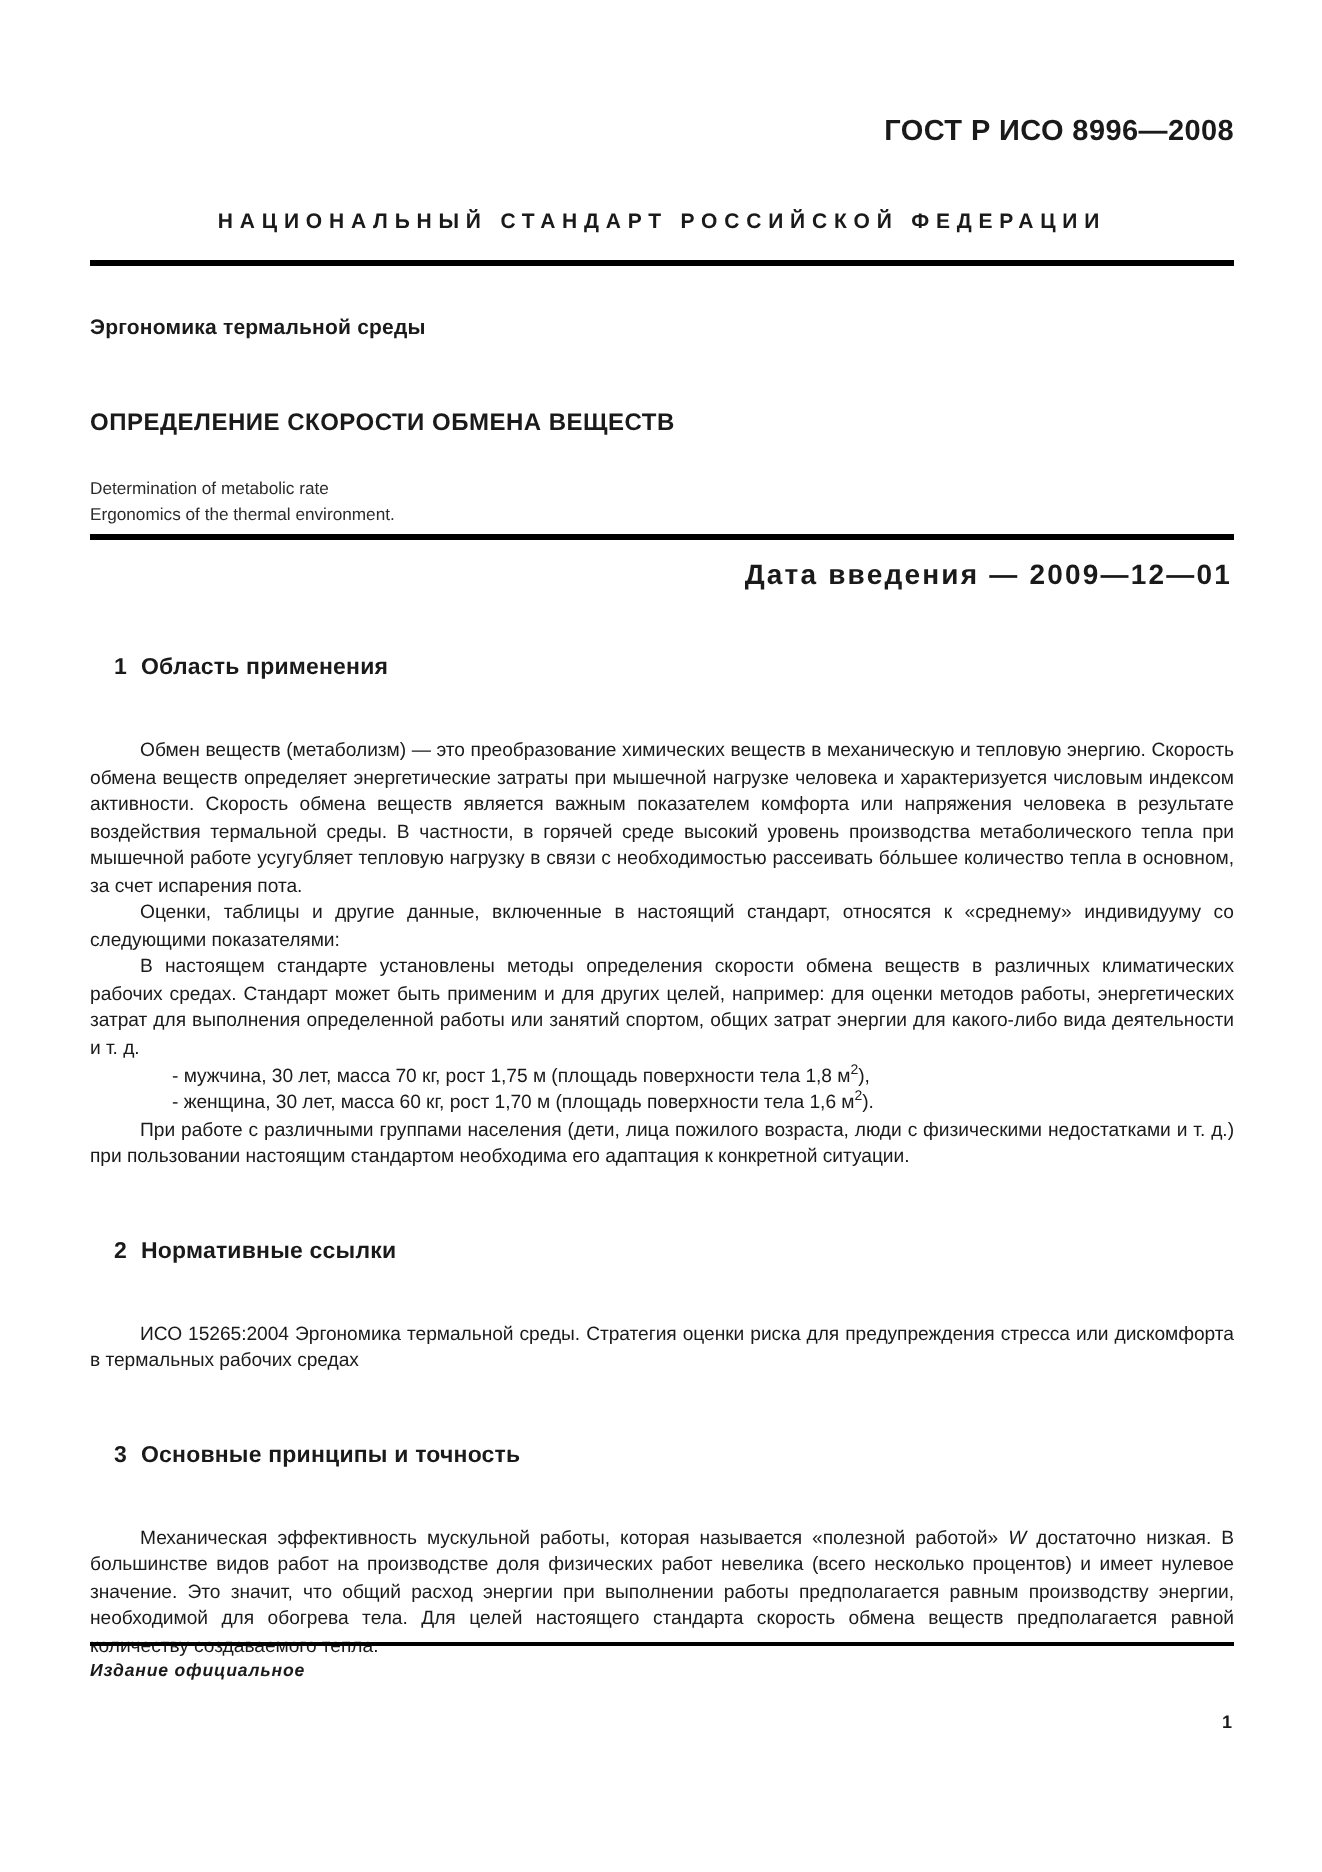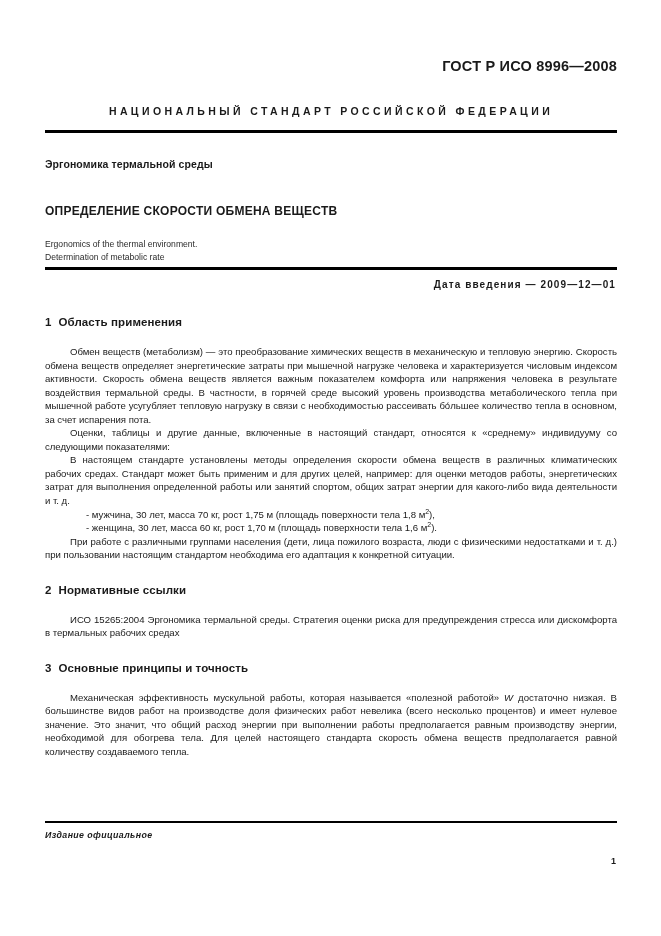--- a/index.html
+++ b/index.html
@@ -76,35 +76,35 @@
     font-size: 8.6px;
     color: #2b2b2b;
     line-height: 12.5px;
   }
 
   
   .date-line {
     position: absolute;
     right: 45px;
     top: 279px;
-    font-size: 10px;
+    font-size: 14px;
     font-weight: bold;
     letter-spacing: 1.1px;
     white-space: nowrap;
   }
 
   
   .content {
     position: absolute;
     left: 45px;
     top: 316px;
     width: 572px;
   }
   h2.section-heading {
-    margin: 0;
+    margin: 12px;
     font-size: 11.5px;
     font-weight: bold;
     letter-spacing: 0.1px;
   }
   h2.section-heading .num {
     margin-right: 7px;
   }
   p.para {
     margin: 0;
     font-size: 9.6px;
@@ -146,22 +146,22 @@
   <div class="doc-code">ГОСТ Р ИСО 8996—2008</div>
 
   <div class="national-line">НАЦИОНАЛЬНЫЙ СТАНДАРТ РОССИЙСКОЙ ФЕДЕРАЦИИ</div>
 
   <div class="rule rule-top"></div>
 
   <div class="title-wrap">
     <div class="title-sub">Эргономика термальной среды</div>
     <div class="title-main">ОПРЕДЕЛЕНИЕ СКОРОСТИ ОБМЕНА ВЕЩЕСТВ</div>
     <div class="title-en">
+      <div>Determination of metabolic rate</div>
       <div>Ergonomics of the thermal environment.</div>
-      <div>Determination of metabolic rate</div>
     </div>
   </div>
 
   <div class="rule rule-mid"></div>
 
   <div class="date-line">Дата введения — 2009—12—01</div>
 
   <div class="content">
 
     <h2 class="section-heading">

